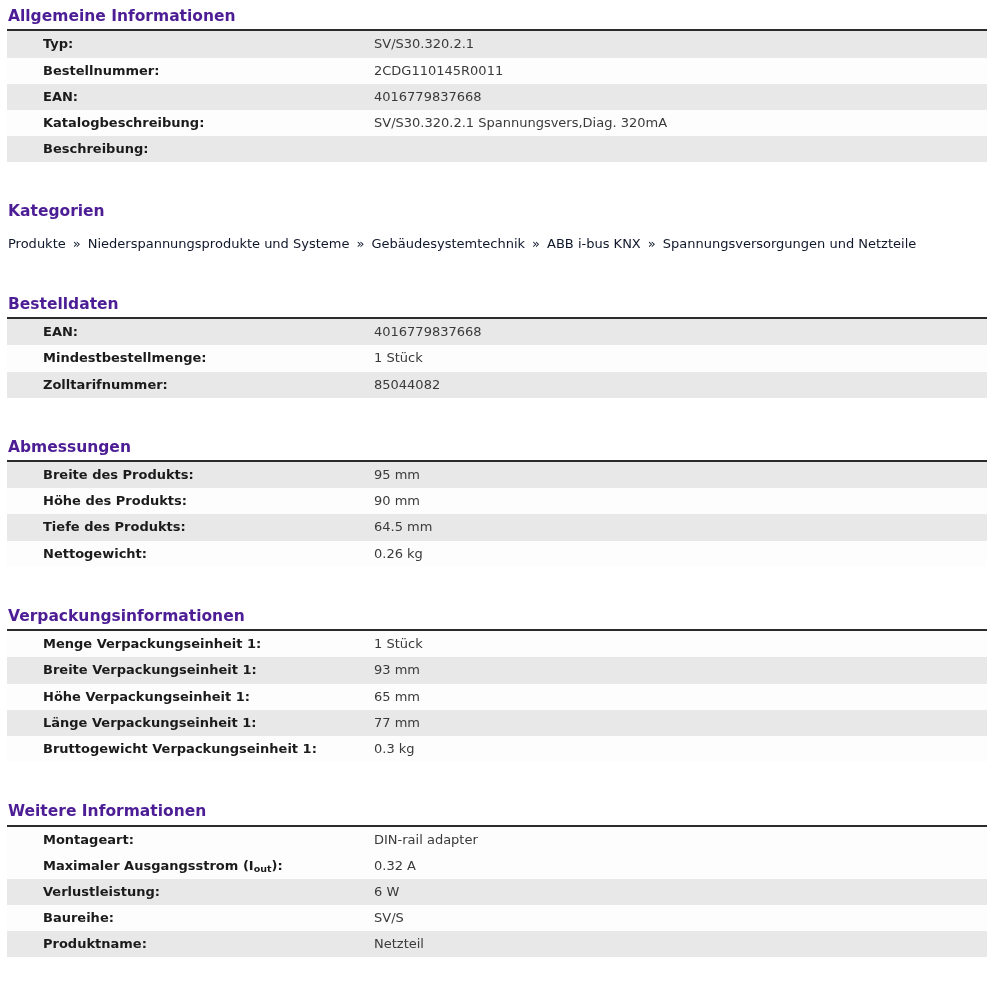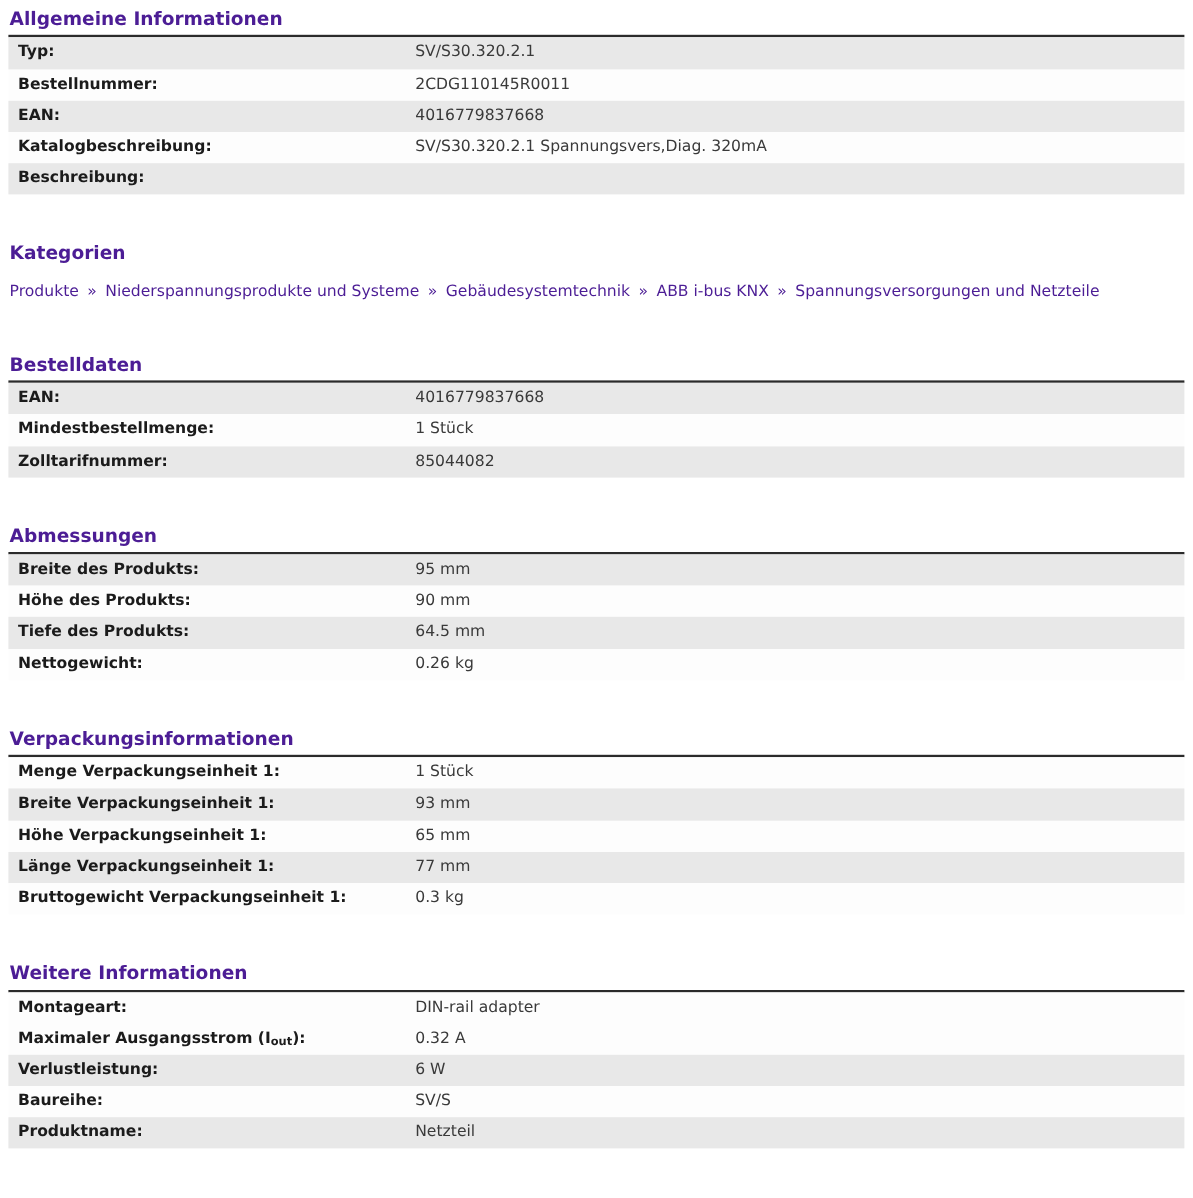--- a/index.html
+++ b/index.html
@@ -22,21 +22,21 @@
     color: #4c1d95;
     padding: 2px 0 3px 1px;
     line-height: 1.25;
   }
 
   .table {
     width: 100%;
     border-top: 2px solid #2b2b2b;
     font-size: 13px;
   }
-  .row { display: flex; align-items: flex-start; }
+  .row { display: flex; align-items: flex-start; padding-left: 28px; }
   .row.shaded { background: #e8e8e8; }
   .row.plain  { background: #fdfdfd; }
 
   .cell-label {
     flex: 0 0 298px;
     font-weight: bold;
     color: #1b1b1b;
     padding: 4px 12px 4px 8px;
     line-height: 1.4;
   }
@@ -51,21 +51,21 @@
     line-height: 1.4;
     color: #3a3a3a;
     white-space: pre-wrap;
     margin-left: 41px;
   }
 
   .breadcrumb {
     padding: 8px 1px 0 1px;
     font-size: 13px;
     line-height: 1.7;
-    color: #4c1d95;
+    color: #0f172a;
   }
   .crumb { cursor: pointer; }
   .crumb-sep { padding: 0 7px; }
 </style>
 </head>
 <body>
 
 <div class="page" id="page-root">
     <section class="section">
       <h2 class="section-title">Allgemeine Informationen</h2>

